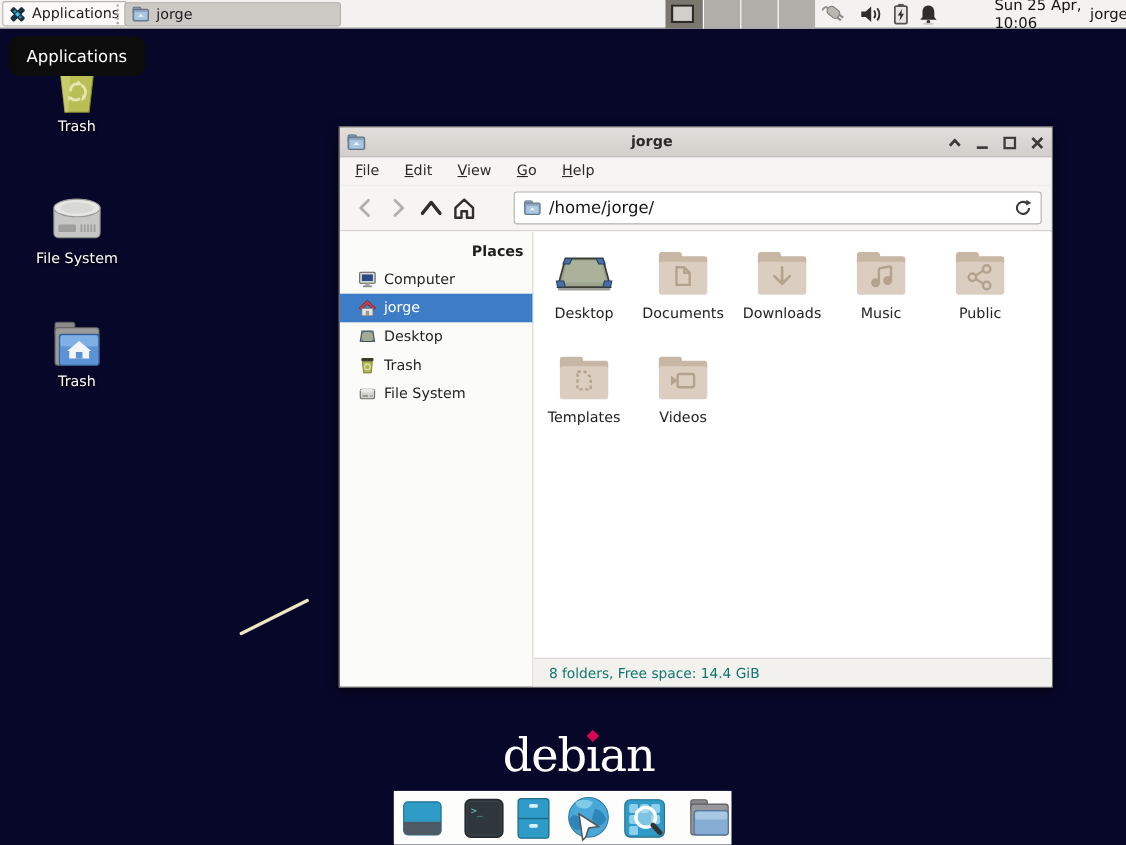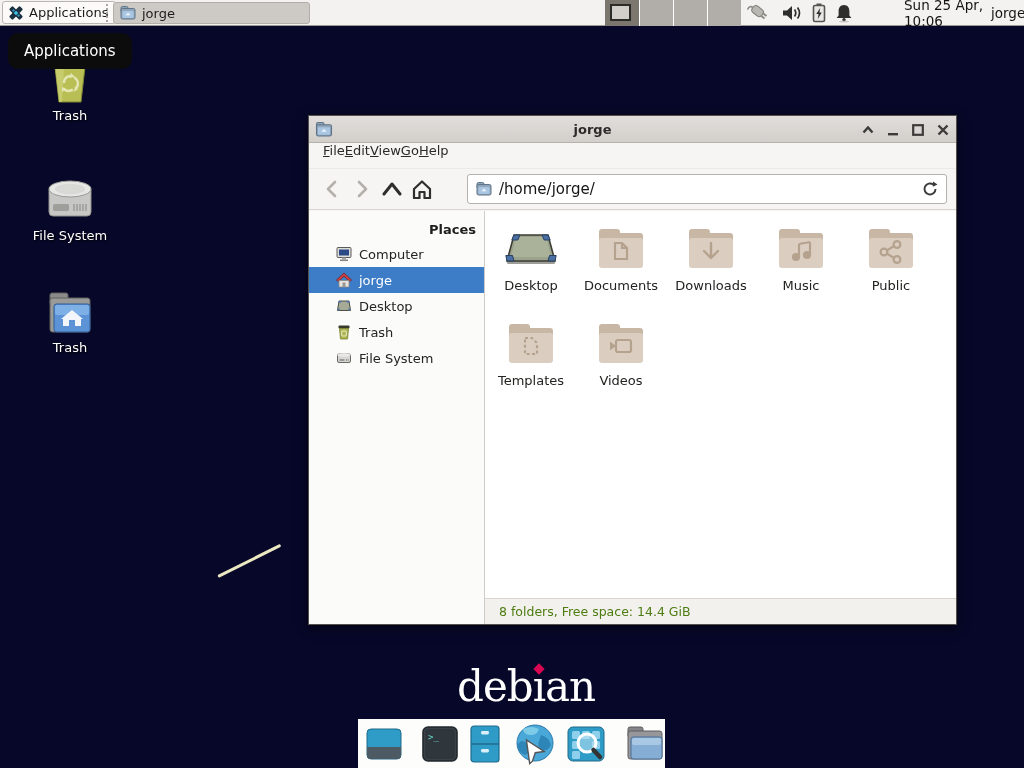--- a/index.html
+++ b/index.html
@@ -73,22 +73,22 @@
     display:flex; align-items:center;
   }
   .titlebar .tfolder { margin-left:6px; }
   .titlebar .ttitle {
     position:absolute; left:30px; right:110px; text-align:center;
     font-weight:bold; font-size:13px; color:#2b2a28;
   }
   .tb-buttons { position:absolute; right:6px; top:0; height:27px; display:flex; align-items:center; gap:11px; }
   .tb-btn { width:14px; height:14px; display:flex; align-items:center; justify-content:center; }
   .menubar {
-    height:26px; background:#f6f5f3; display:flex; align-items:flex-start;
-    padding-left:14px; border-bottom:1px solid #eceae7;
+    height:26px; background:#f6f5f3; display:flex; align-items:center;
+    padding-left:14px; gap:23px; border-bottom:1px solid #eceae7;
   }
   .menu-item { display:inline-block; font-size:13px; color:#2a2a28; }
   .menu-item::first-letter { text-decoration:underline; }
   .toolbar {
     height:41px; background:#f6f5f3; border-bottom:1px solid #d8d5d1;
     position:relative; display:flex; align-items:center;
   }
   .nav-btn { width:30px; height:30px; display:flex; align-items:center; justify-content:center; }
   .nav-back { margin-left:8px; } 
   .addr {
@@ -96,34 +96,34 @@
     background:#fff; border:1px solid #b5b1ac; border-radius:3px;
     display:flex; align-items:center; padding:0 8px; gap:7px;
   }
   .addr .addr-text { flex:1; font-size:15px; color:#141414; }
   .window-body { position:absolute; left:0; top:95px; right:0; bottom:0; display:flex; }
   .sidebar {
     width:176px; background:#fbfbfa; border-right:1px solid #d0cdc9;
     padding-top:6px;
   }
   .side-header { font-weight:bold; font-size:13px; color:#1e1e1c; padding:5px 8px 4px 8px;text-align:right; }
-  .side-row { height:26px; display:flex; align-items:center; gap:7px; padding-left:27px; font-size:13px; color:#242422; }
+  .side-row { height:26px; display:flex; align-items:center; gap:7px; padding-left:17px; font-size:13px; color:#242422; }
   .side-row.selected { background:#3d7dc8; color:#fff; }
   .main { flex:1; position:relative; background:#fff; }
   .file-grid {
     position:absolute; left:1px; top:10px; right:0; bottom:27px;
     display:flex; flex-wrap:wrap; align-content:flex-start; overflow:hidden;
   }
   .fcell { width:90px; height:95px; display:flex; flex-direction:column; align-items:center; padding-top:8px; }
   .fcell .flabel { margin-top:9px; font-size:13px; color:#232321; }
   .statusbar {
     position:absolute; left:0; right:0; bottom:0; height:26px;
     background:#f2f1ee; border-top:1px solid #d8d5d1;
     display:flex; align-items:center; padding-left:14px;
-    font-size:12.5px; color:#4d7c0f;
+    font-size:12.5px; color:#0f766e;
   }
   
   .debian {
     position:absolute; left:457px; top:662px;
     font-family:"DejaVu Serif","Liberation Serif",serif;
     font-size:42px; color:#fff; letter-spacing:-1px;
   }
   .debian .iwrap { position:relative; display:inline-block; }
   .debian .idot {
     position:absolute; left:2px; top:3px; width:8px; height:8px;

